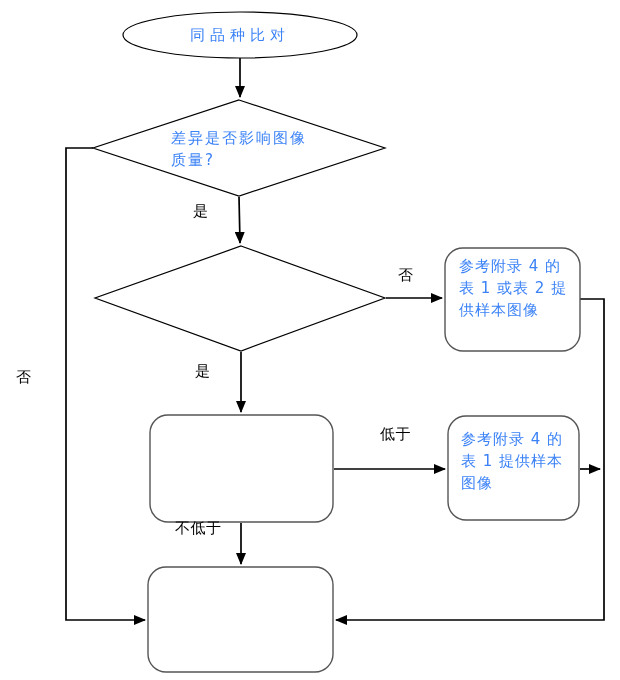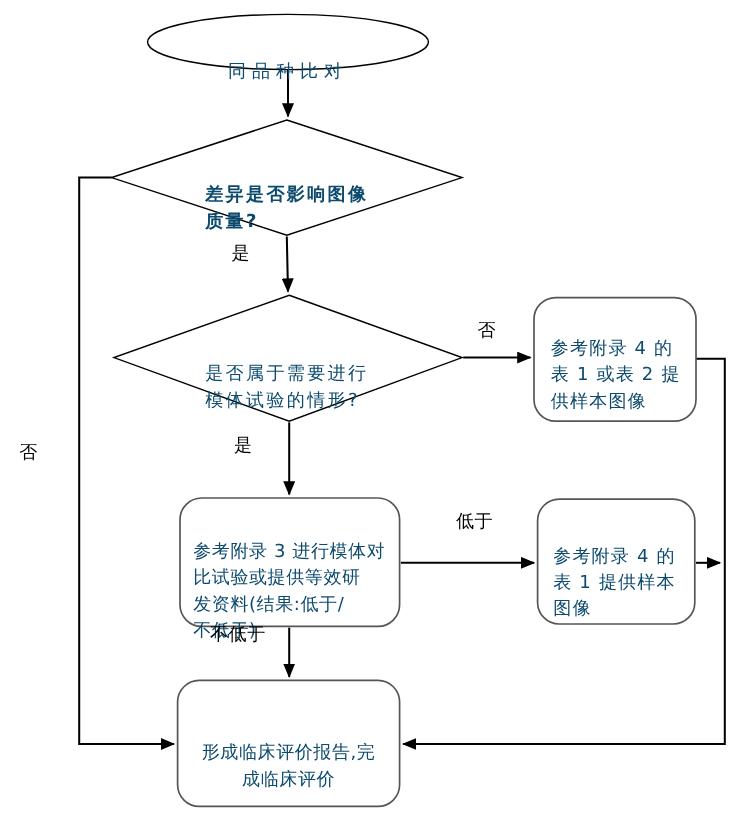--- a/index.html
+++ b/index.html
@@ -15,22 +15,21 @@
   svg.layer { position: absolute; left: 0; top: 0; }
   .shape { fill: #ffffff; stroke: #000000; stroke-width: 1.2; }
   .shape.gray { stroke: #555555; stroke-width: 1.4; }
   .conn { fill: none; stroke: #000000; stroke-width: 1.7; }
   .node-text {
     position: absolute;
     font-size: 15px;
     line-height: 22px;
     white-space: pre;
     letter-spacing: 1px;
-    color: #0c4a6e;
-    margin-top: 24px;
+    color: #3b82f6;
   }
   .node-text.centered { text-align: center; }
   .lbl {
     position: absolute;
     font-size: 15px;
     line-height: 17px;
     white-space: pre;
     letter-spacing: 0.5px;
     color: #000000;
   }
@@ -61,41 +60,33 @@
     <polygon class="shape" points="239,100 385,148 239,196 93,148"></polygon>
     <polygon class="shape" points="241,246 385,298 241,351 95,298"></polygon>
     <rect class="shape gray" x="445" y="248" width="135" height="103" rx="18" ry="18"></rect>
     <rect class="shape gray" x="150" y="415" width="183" height="107" rx="18" ry="18"></rect>
     <rect class="shape gray" x="448" y="416" width="131" height="104" rx="18" ry="18"></rect>
     <rect class="shape gray" x="148" y="567" width="185" height="105" rx="18" ry="18"></rect>
   </svg>
 
   <div class="node-text centered" style="left:123px; top:24px; width:234px; letter-spacing:5px;">同品种比对</div>
 
-  <div class="node-text" style="left:171px; top:127px; letter-spacing:2px;font-weight:bold;">差异是否影响图像
+  <div class="node-text" style="left:171px; top:127px; letter-spacing:2px;">差异是否影响图像
 质量?</div>
 
-  <div class="node-text" style="left:171px; top:276px; letter-spacing:2px;">是否属于需要进行
-模体试验的情形?</div>
 
   <div class="node-text" style="left:459px; top:255px;">参考附录 4 的
 表 1 或表 2 提
 供样本图像</div>
 
-  <div class="node-text" style="left:161px; top:424px; letter-spacing:0.5px;">参考附录 3 进行模体对
-比试验或提供等效研
-发资料(结果:低于/
-不低于)</div>
 
   <div class="node-text" style="left:461px; top:428px;">参考附录 4 的
 表 1 提供样本
 图像</div>
 
-  <div class="node-text centered" style="left:148px; top:592px; width:185px; letter-spacing:0.5px;">形成临床评价报告,完
-成临床评价</div>
 
   <span class="lbl" style="left:193px; top:203px;">是</span>
 
   <span class="lbl" style="left:195px; top:363px;">是</span>
 
   <span class="lbl" style="left:16px; top:369px;">否</span>
 
   <span class="lbl" style="left:398px; top:267px;">否</span>
 
   <span class="lbl" style="left:364px; top:426px;margin-left:16px;">低于</span>

